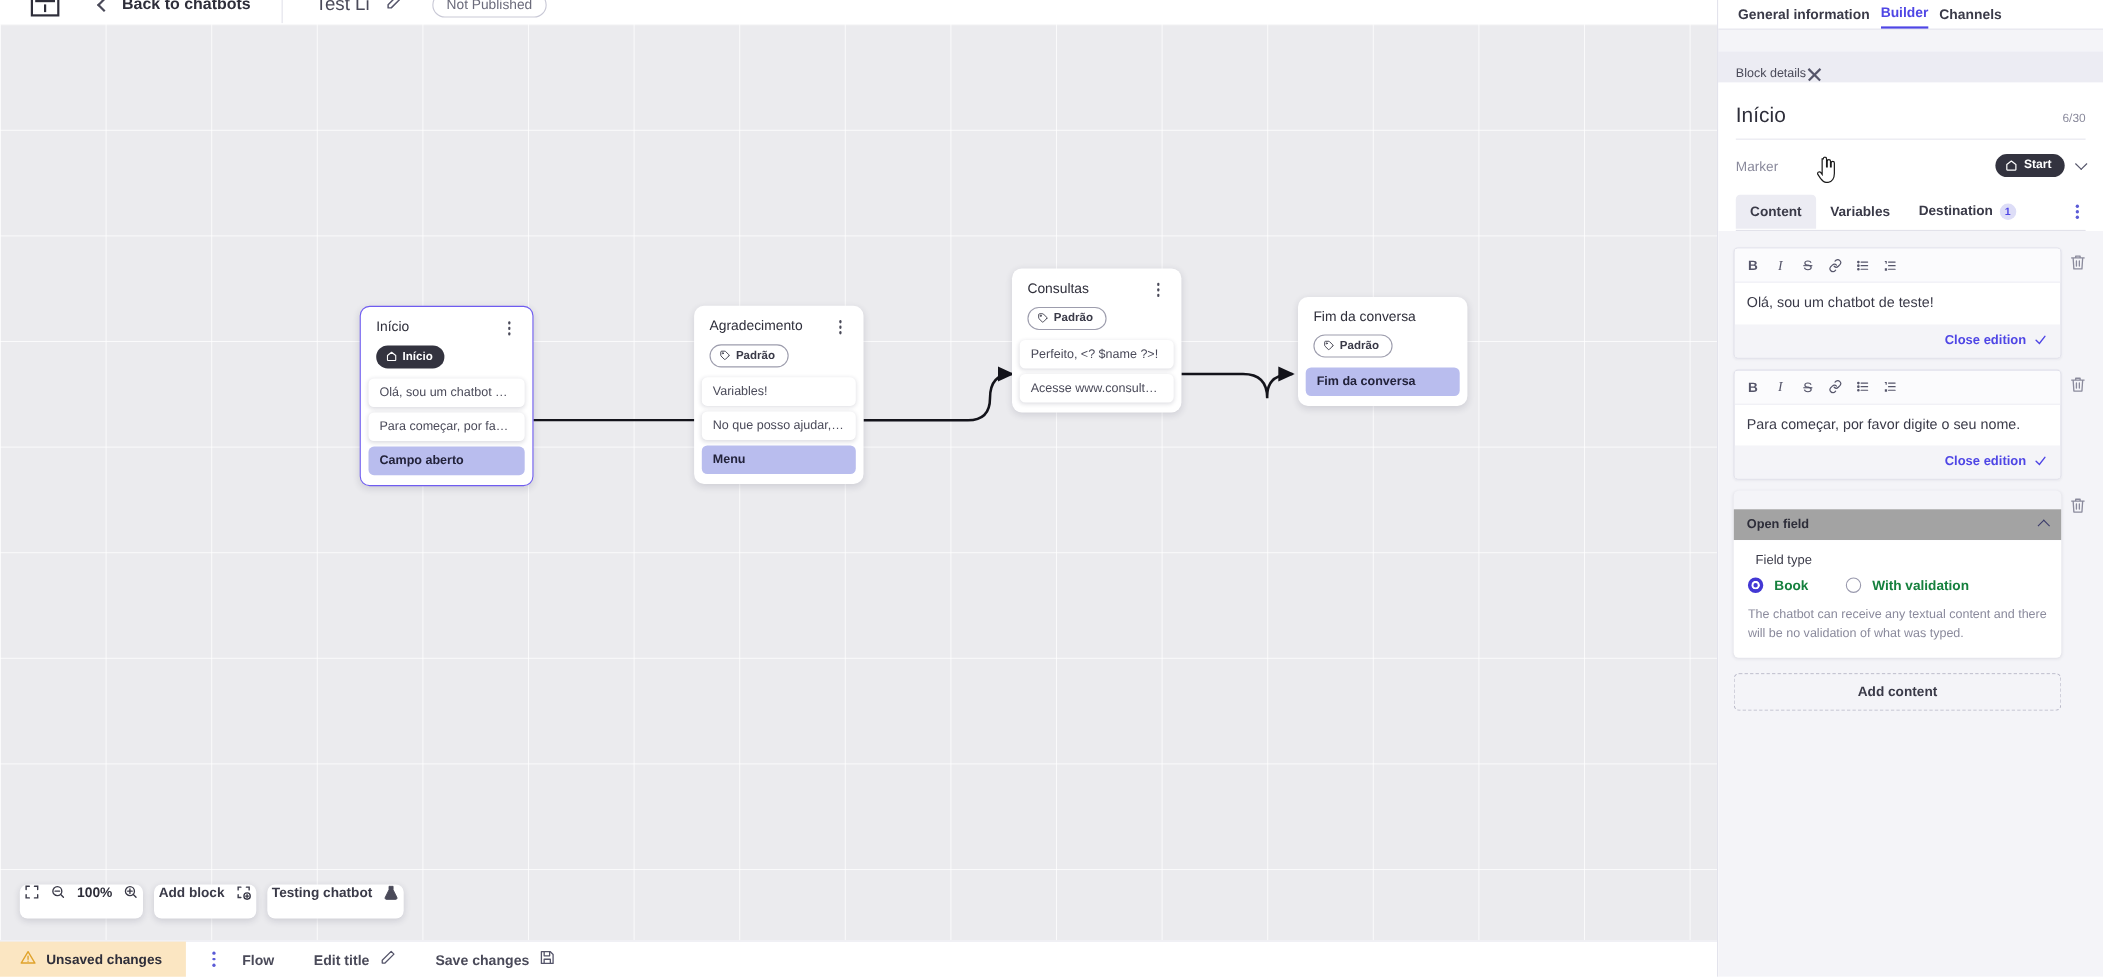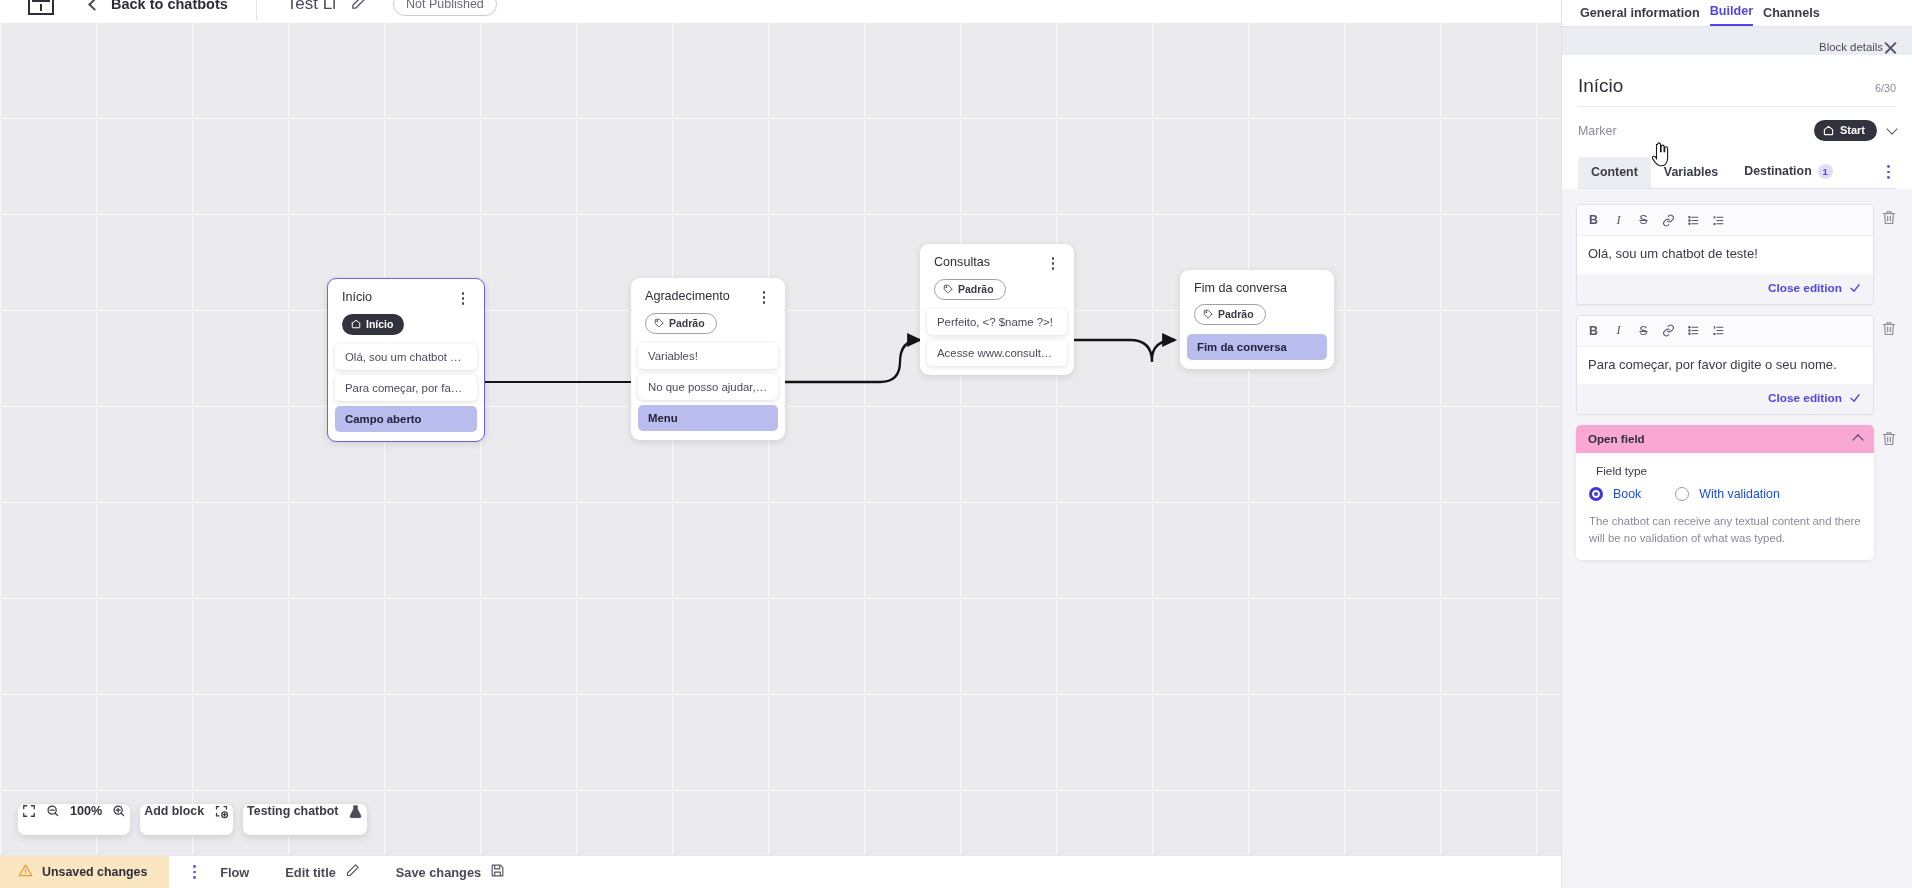--- a/index.html
+++ b/index.html
@@ -117,21 +117,21 @@
     display: flex; flex-direction: column;
   }
   .panel-tabs {
     height: 27px; background: #ffffff; display: flex; align-items: flex-end;
     gap: 10px; padding: 0 16px 0 18px; border-bottom: 1px solid #e2e2ea;
   }
   .ptab { font-size: 12.6px; font-weight: bold; color: #3a3a48; padding-bottom: 6px; cursor: pointer; white-space: nowrap; }
   .ptab.active { color: #4f46e5; border-bottom: 2.2px solid #4f46e5; }
   .panel-subhead {
     height: 28px; background: #ececf3; display: flex; align-items: center;
-    justify-content: flex-end; padding: 12px 14px 0 16px;
+    justify-content: flex-start; padding: 12px 14px 0 16px; margin-top: 20px;
   }
   .subhead-label { font-size: 11.4px; color: #4a4a59; }
   .close-x { width: 15px; height: 15px; position: relative; cursor: pointer; }
   .close-x::before, .close-x::after {
     content: ""; position: absolute; left: 0; top: 7px; width: 15px; height: 1.6px; background: #55556a;
   }
   .close-x::before { transform: rotate(45deg); }
   .close-x::after { transform: rotate(-45deg); }
 
   .panel-body { flex: 1; background: #ffffff; padding: 0 16px; overflow: hidden; }
@@ -168,31 +168,31 @@
   .ed-toolbar { display: flex; align-items: center; gap: 4px; padding: 5px 6px; background: #fbfbfd; border-bottom: 1px solid #eeeef4; }
   .ed-btn { width: 21px; height: 20px; display: flex; align-items: center; justify-content: center; cursor: pointer; color: #55556a; font-size: 12.4px; }
   .ed-text { padding: 9px 11px 11px; font-size: 13px; color: #3a3a48; line-height: 1.35; min-height: 20px; }
   .ed-foot { display: flex; justify-content: flex-end; align-items: center; gap: 7px; padding: 7px 12px 9px; background: #f4f4f8; }
   .close-edition { font-size: 11.8px; font-weight: bold; color: #4f46e5; cursor: pointer; }
   .trash { width: 17px; padding-top: 5px; cursor: pointer; flex: none; }
 
   .openfield-wrap { display: flex; align-items: flex-start; gap: 7px; margin-bottom: 14px; }
   .openfield { flex: 1; border-radius: 5px; overflow: hidden; box-shadow: 0 1px 3px rgba(40,40,70,.1); }
   .of-head {
-    background: #f9a8d4; padding: 7px 12px 8px; display: flex; align-items: center;
-    font-size: 11.6px; font-weight: bold; color: #2e2e3a; cursor: pointer;
+    background: #a3a3a3; padding: 7px 12px 8px; display: flex; align-items: center;
+    font-size: 11.6px; font-weight: bold; color: #2e2e3a; cursor: pointer; margin-top: 17px;
   }
   .of-head span.lbl { flex: 1; }
   .chev-up { width: 8px; height: 8px; border-left: 1.8px solid #3a3a6a; border-top: 1.8px solid #3a3a6a; transform: rotate(45deg); margin-top: 3px; }
   .of-body { background: #ffffff; padding: 11px 13px 14px; }
   .of-ftlabel { font-size: 11.8px; color: #3a3a48; padding-left: 7px; }
   .radio-row { display: flex; align-items: center; gap: 10px; margin-top: 9px; }
   .radio { width: 14px; height: 14px; border-radius: 50%; border: 1.6px solid #9a9aae; background: #fff; flex: none; cursor: pointer; }
   .radio.on { border: 3.6px solid #4338d4; background: #4338d4; box-shadow: inset 0 0 0 2px #fff; }
-  .radio-lbl { font-size: 12.4px; color: #1d4ed8; cursor: pointer; }
+  .radio-lbl { font-size: 12.4px; color: #15803d; cursor: pointer; font-weight: bold; }
   .radio-gap { width: 14px; }
   .of-help { margin-top: 12px; font-size: 11.4px; color: #8a8a9c; line-height: 1.45; }
 
   .add-content {
     border: 1.4px dashed #b6b6c6; border-radius: 5px; height: 34px;
     display: flex; align-items: center; justify-content: center;
     font-size: 12.4px; font-weight: bold; color: #3a3a48; cursor: pointer; background: transparent;
   }
 
   
@@ -551,20 +551,21 @@
               <div class="of-help">The chatbot can receive any textual content and there will be no validation of what was typed.</div>
             </div>
           </div>
           <span class="trash">
             <svg width="16" height="17" viewBox="0 0 24 24" fill="none" stroke="#8a8a9c" stroke-width="1.8" stroke-linecap="round" stroke-linejoin="round">
               <path d="M3.5 6h17M9 6V3.5h6V6M5.5 6l1 15h11l1-15M10 10v7M14 10v7"></path>
             </svg>
           </span>
         </div>
 
+        <div class="add-content" style="margin-right:24px;">Add content</div>
 
       </div>
     </div>
   </div>
 
   <svg class="cursor" style="left:1651px; top:142px;" width="20" height="26" viewBox="0 0 20 26">
     <path d="M6.5 2.5c0-1 .7-1.6 1.5-1.6s1.5.6 1.5 1.6v7.2h.6V4.6c0-1 .7-1.5 1.5-1.5s1.5.5 1.5 1.5v5.1h.6V6.2c0-1 .7-1.5 1.5-1.5s1.4.5 1.4 1.5v9.5c0 4-2 8-5.6 8H9c-2.4 0-3.2-1.2-5-3.6l-2.4-3.5c-.5-.8-.2-1.8.7-2.2.8-.4 1.7 0 2.2.7l1 1.4V2.5z" fill="#fff" stroke="#1a1a1a" stroke-width="1.1"></path>
   </svg>
 
 </div>

